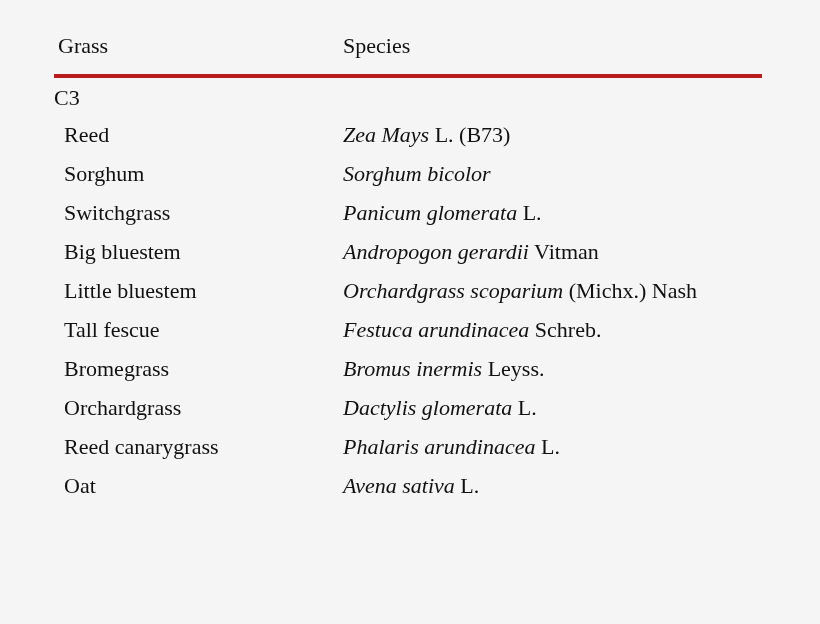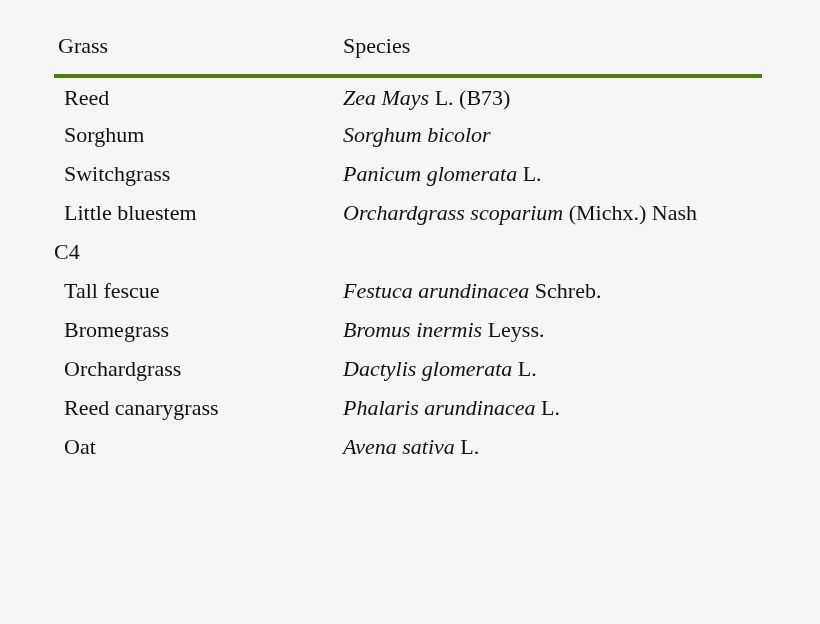--- a/index.html
+++ b/index.html
@@ -31,21 +31,21 @@
     font-weight: normal;
     text-align: left;
     vertical-align: middle;
     padding: 0;
     font-size: 22px;
     white-space: nowrap;
     overflow: visible;
   }
   thead th {
     padding-bottom: 15px;
-    border-bottom: 4px solid #4d7c0f;
+    border-bottom: 4px solid #b91c1c;
     height: 26px;
   }
   thead th.th-grass { padding-left: 4px; }
   tbody tr { height: 39px; }
   tbody tr:first-child td { padding-top: 3px; }
   td.section-label { padding-left: 0; }
   td.grass-cell   { padding-left: 10px; }
   td.species-cell .binomial { font-style: italic; }
   td.species-cell .authority { font-style: normal; }
 </style>
@@ -59,37 +59,41 @@
       <col class="col-species">
     </colgroup>
     <thead>
       <tr>
         <th class="th-grass">Grass</th>
         <th class="th-species">Species</th>
       </tr>
     </thead>
     <tbody>
         <tr>
+          <td colspan="2" class="section-label">C3</td>
+        </tr>
+        <tr>
           <td class="grass-cell">Reed</td>
           <td class="species-cell"><span class="binomial">Zea Mays</span><span class="authority"> L. (B73)</span></td>
         </tr>
         <tr>
           <td class="grass-cell">Sorghum</td>
           <td class="species-cell"><span class="binomial">Sorghum bicolor</span></td>
         </tr>
         <tr>
           <td class="grass-cell">Switchgrass</td>
           <td class="species-cell"><span class="binomial">Panicum glomerata</span><span class="authority"> L.</span></td>
         </tr>
         <tr>
+          <td class="grass-cell">Big bluestem</td>
+          <td class="species-cell"><span class="binomial">Andropogon gerardii</span><span class="authority"> Vitman</span></td>
+        </tr>
+        <tr>
           <td class="grass-cell">Little bluestem</td>
           <td class="species-cell"><span class="binomial">Orchardgrass scoparium</span><span class="authority"> (Michx.) Nash</span></td>
-        </tr>
-        <tr>
-          <td colspan="2" class="section-label">C4</td>
         </tr>
         <tr>
           <td class="grass-cell">Tall fescue</td>
           <td class="species-cell"><span class="binomial">Festuca arundinacea</span><span class="authority"> Schreb.</span></td>
         </tr>
         <tr>
           <td class="grass-cell">Bromegrass</td>
           <td class="species-cell"><span class="binomial">Bromus inermis</span><span class="authority"> Leyss.</span></td>
         </tr>
         <tr>

